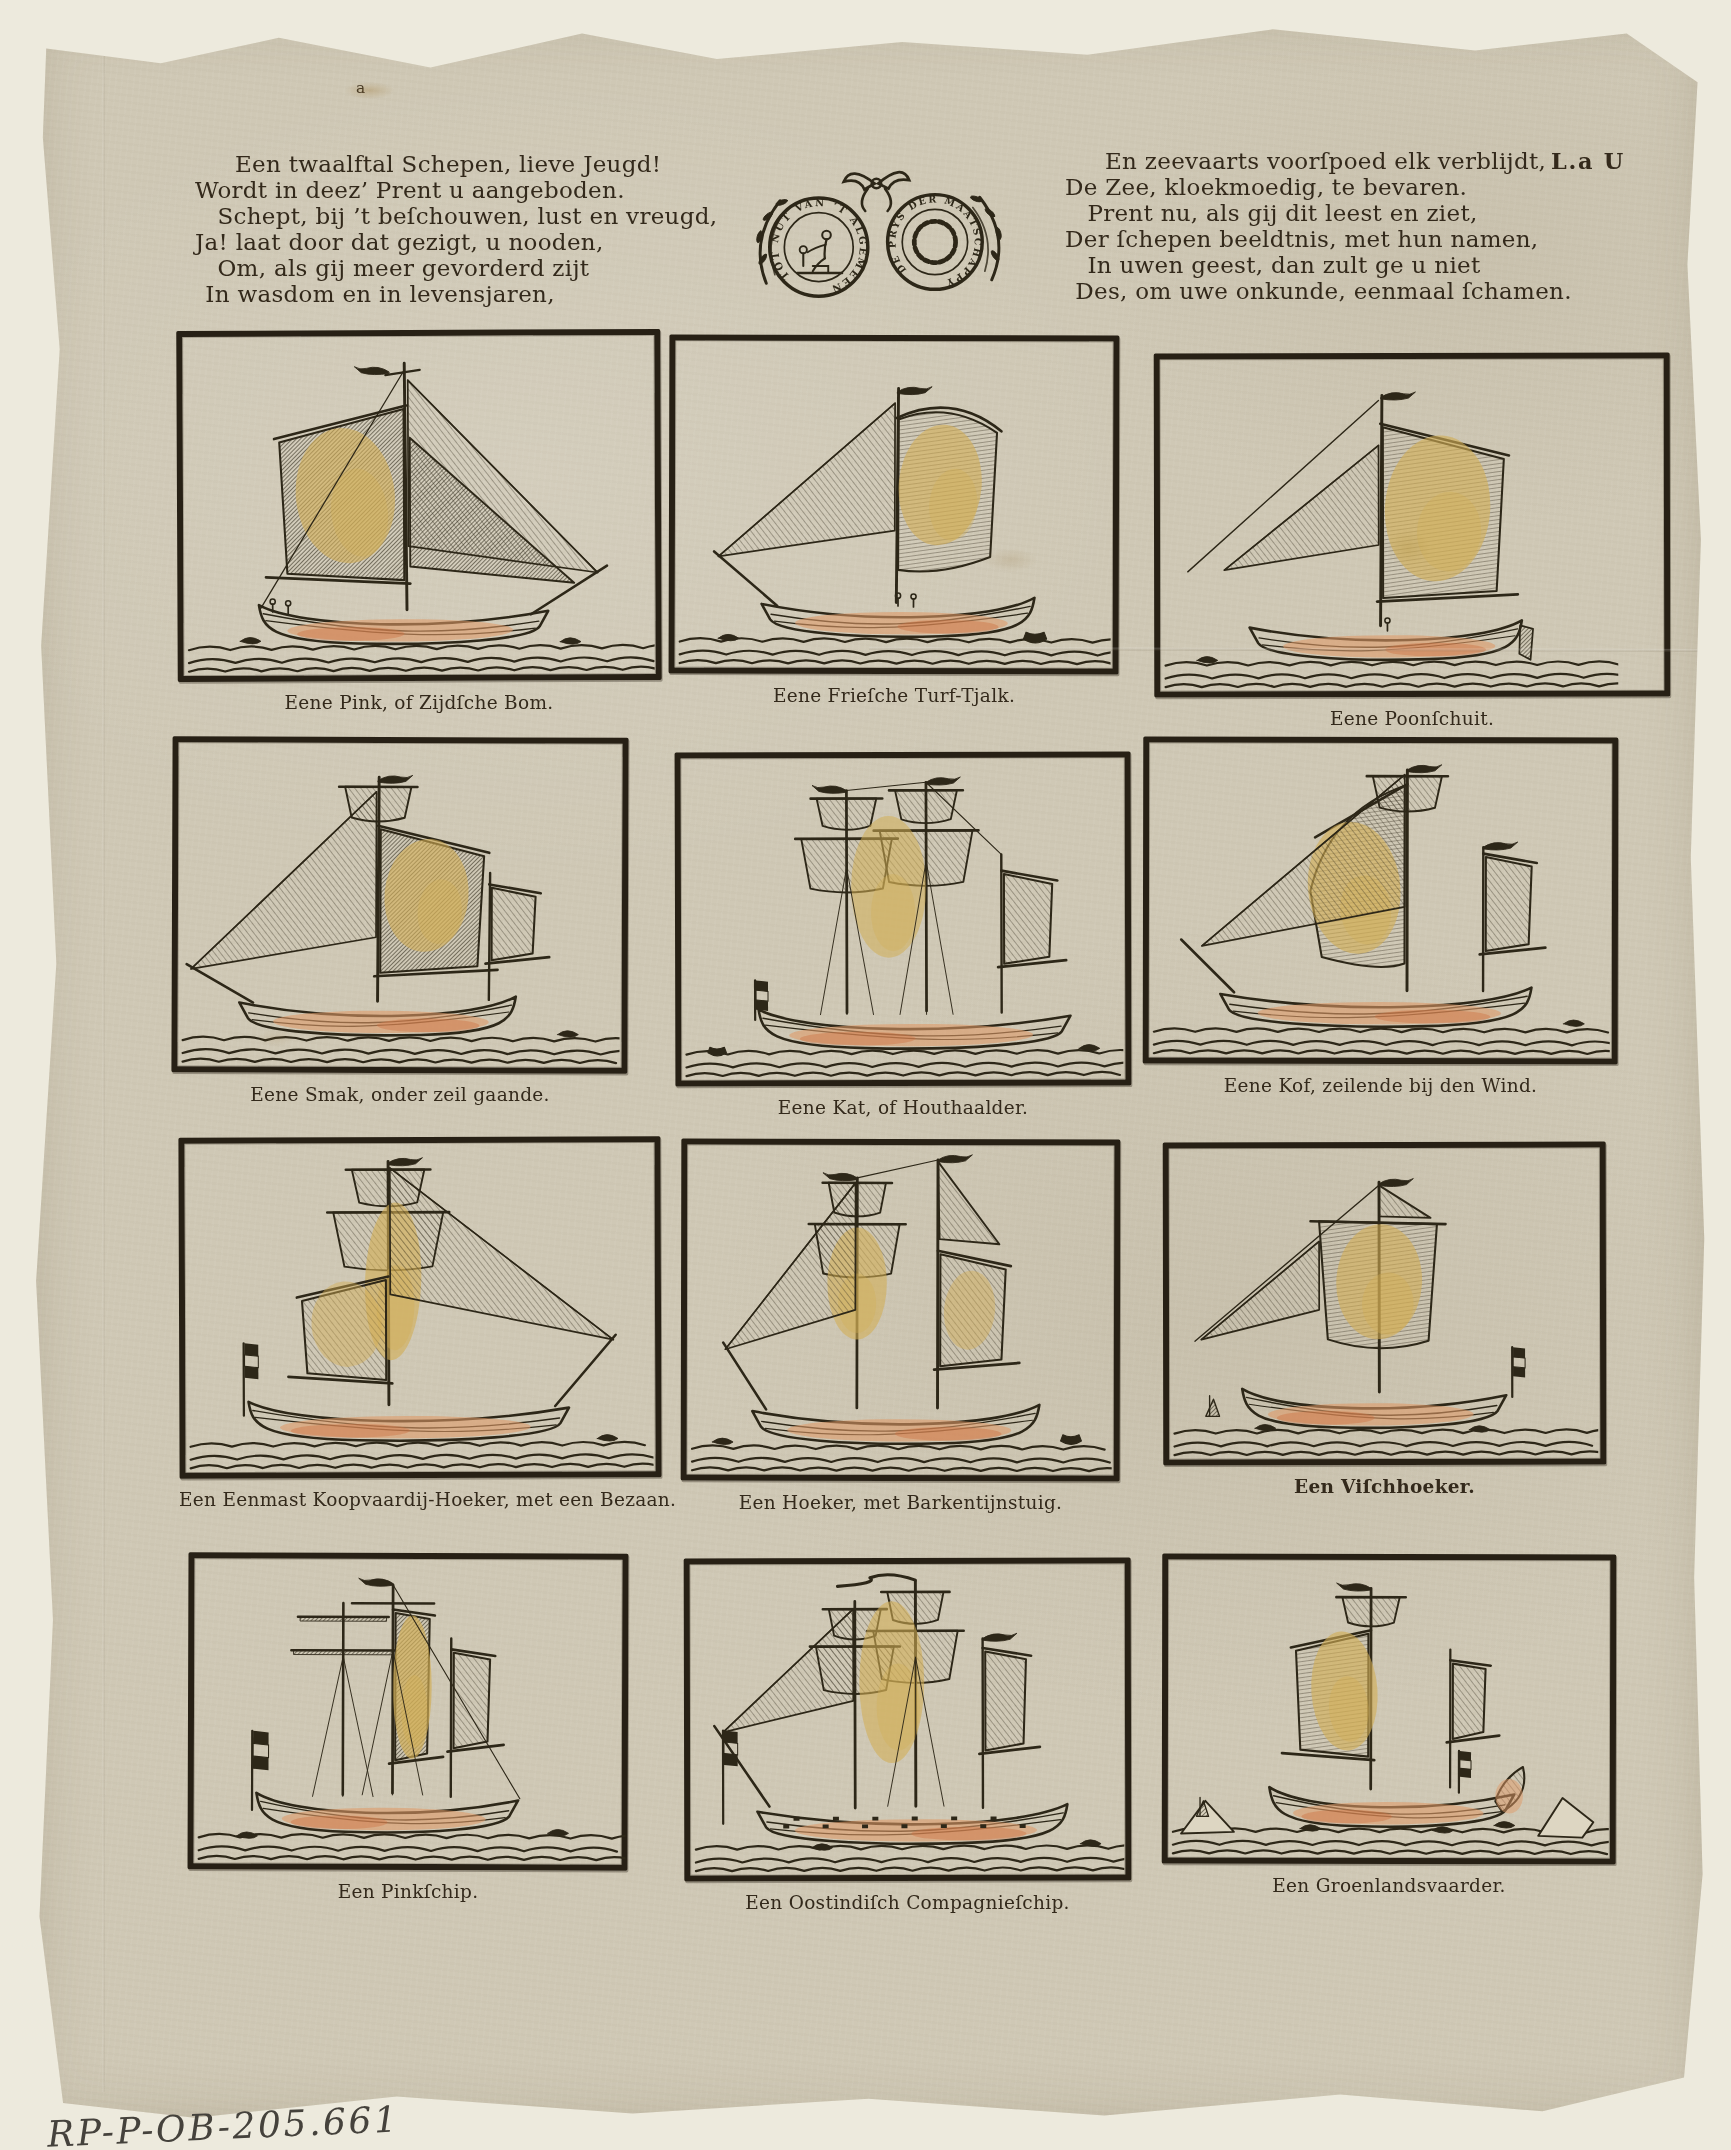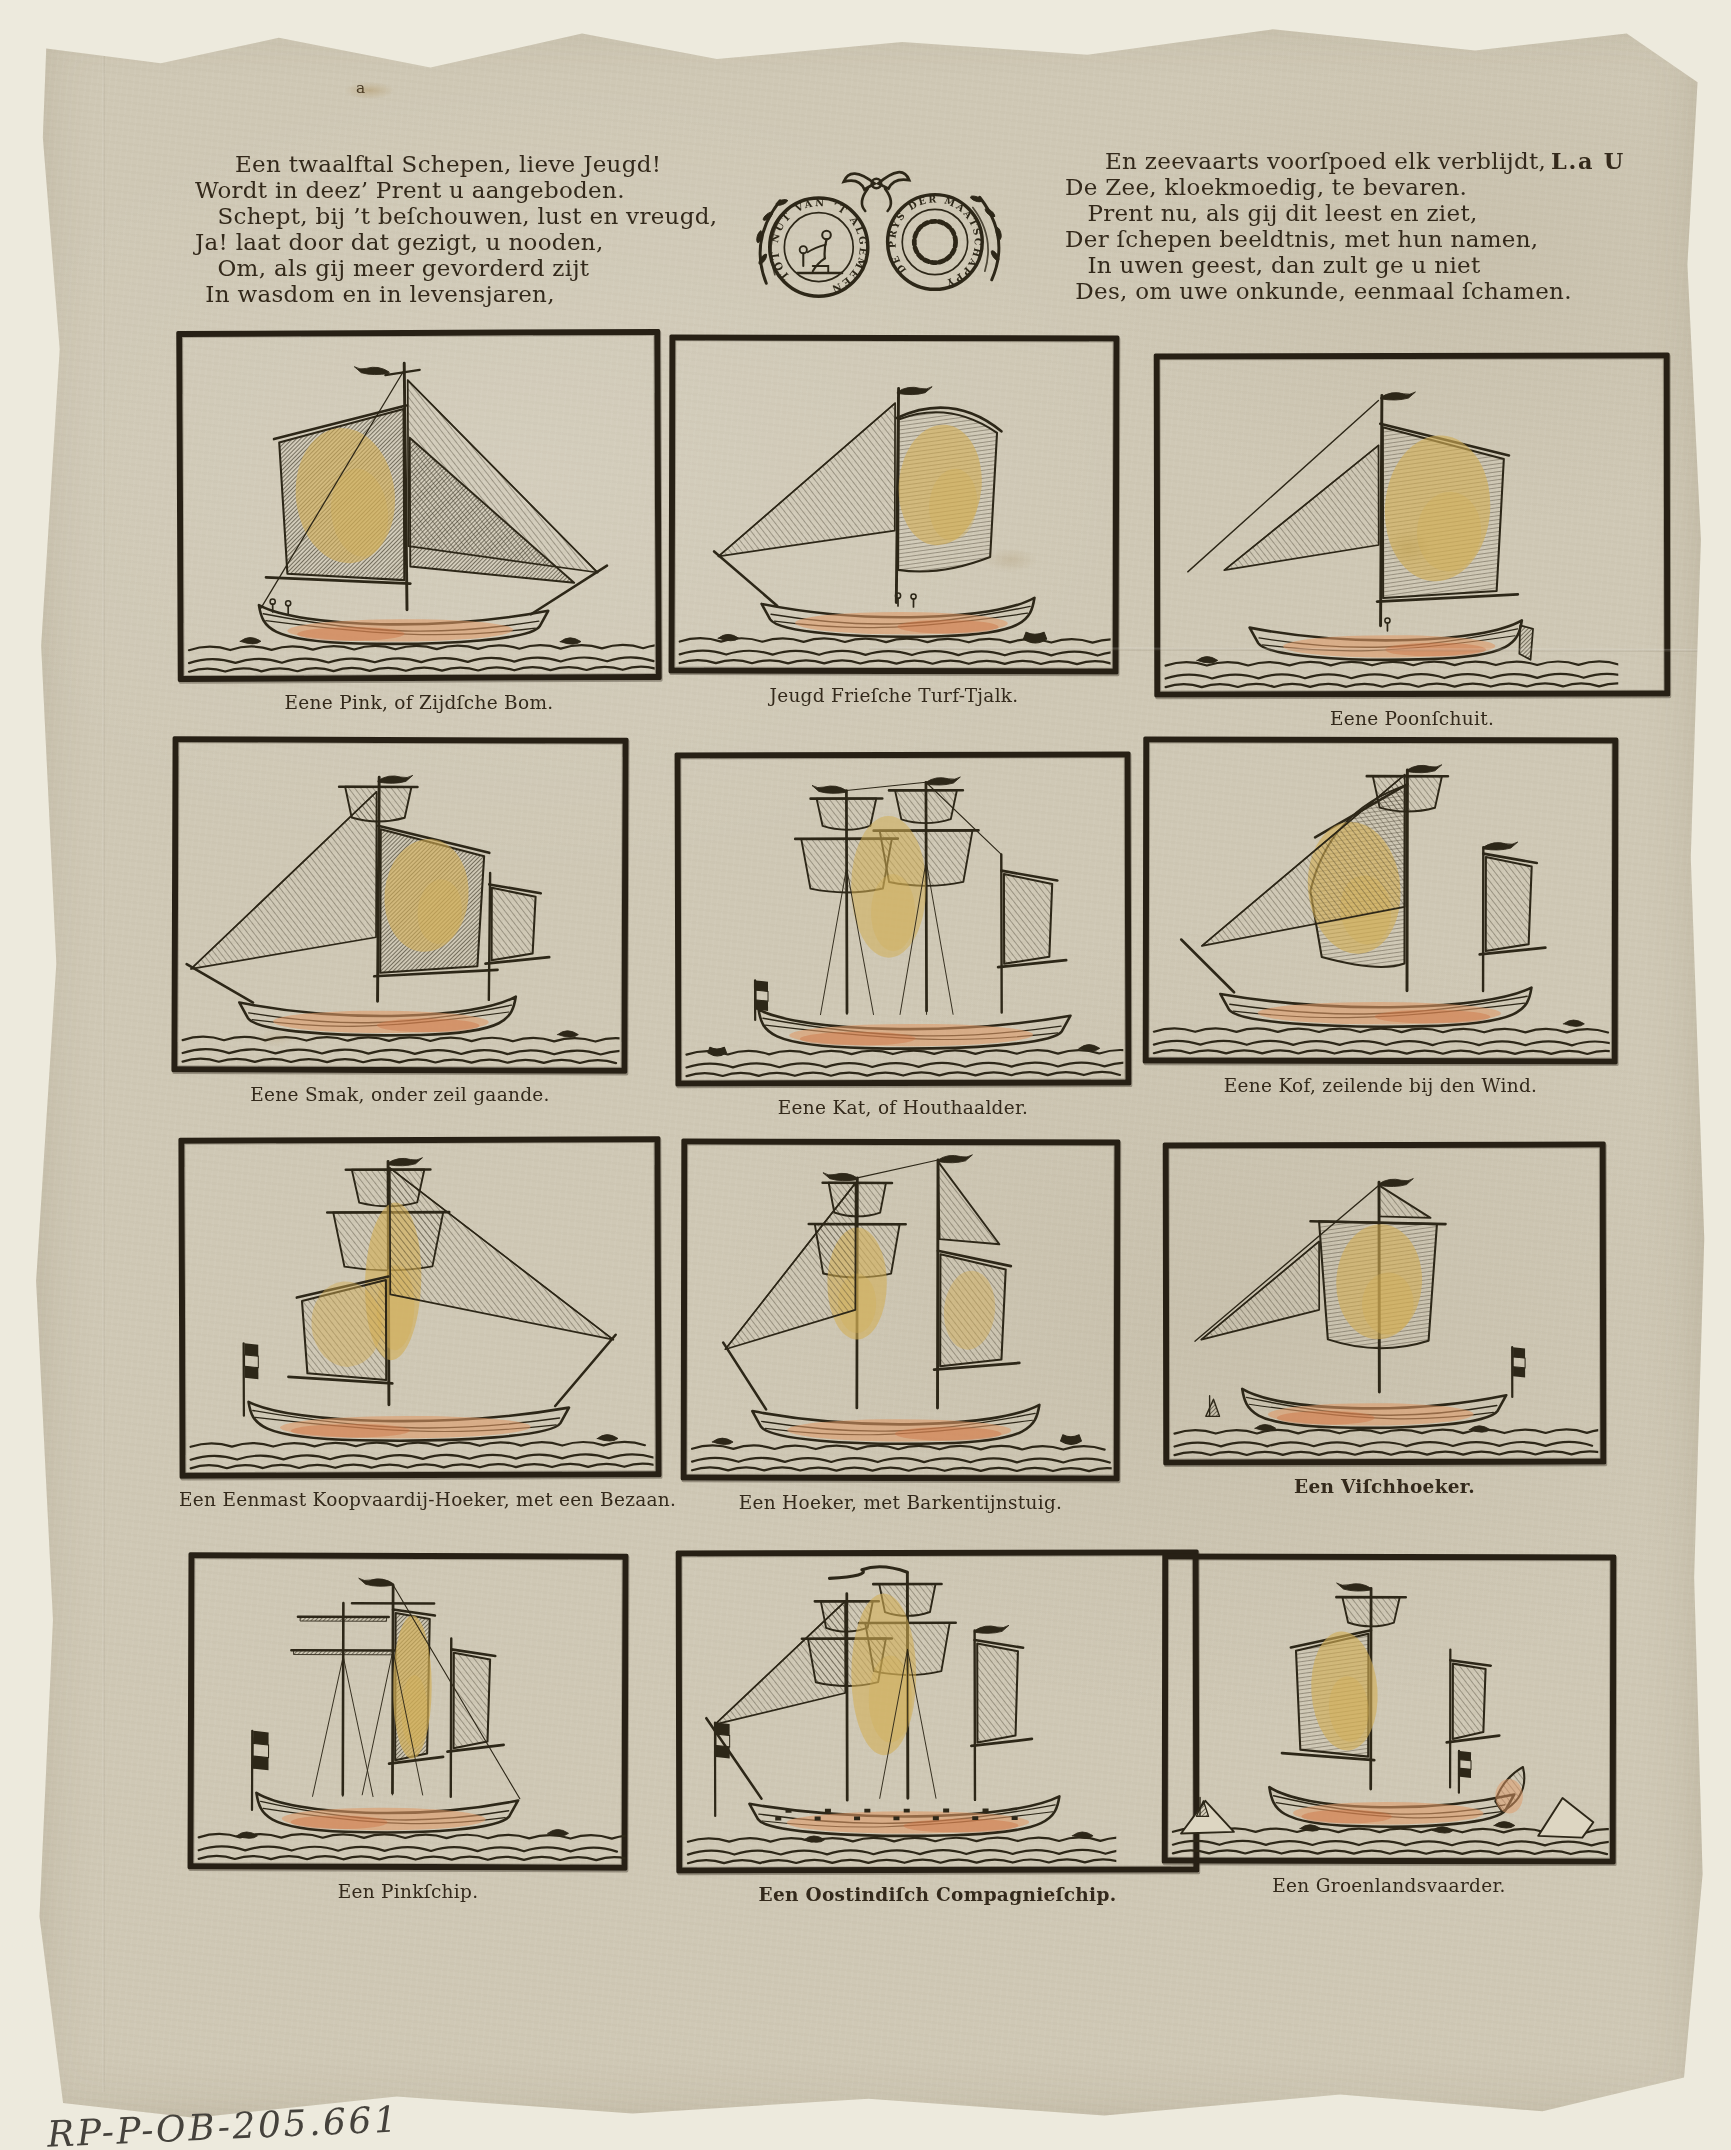--- a/index.html
+++ b/index.html
@@ -202,21 +202,21 @@
               <path d="M 255.64 72.2 L 50.69999999999999 250.8 L 255.64 220.39999999999998 Z" fill="url(#p1l)" stroke="#2d2718" stroke-width="2" stroke-linejoin="round" stroke-linecap="round"></path>
               <line x1="255.64" y1="72.2" x2="50.69999999999999" y2="250.8" stroke="#2d2718" stroke-width="1.4" stroke-linecap="round"></line>
               <line x1="119.005" y1="308" x2="45.629999999999995" y2="245.1" stroke="#2d2718" stroke-width="3" stroke-linecap="round"></line>
               <circle cx="259.64" cy="296" r="3" fill="none" stroke="#2d2718" stroke-width="1.8"></circle>
               <line x1="259.64" y1="299" x2="259.64" y2="308" stroke="#2d2718" stroke-width="2" stroke-linecap="round"></line>
               <circle cx="277.64" cy="297" r="3" fill="none" stroke="#2d2718" stroke-width="1.8"></circle>
               <line x1="277.64" y1="300" x2="277.64" y2="309" stroke="#2d2718" stroke-width="2" stroke-linecap="round"></line>
               <path d="M 405.6 346 q 14 9 27 0 l -3 -8 q -11 5 -21 0 Z" fill="#2d2718" stroke="#2d2718" stroke-width="1.2" stroke-linejoin="round" stroke-linecap="round"></path>
               <path d="M 50.7 346 q 11 -9 24 0 q -7 6 -24 0 Z" fill="#2d2718" stroke="#2d2718" stroke-width="1" stroke-linejoin="round" stroke-linecap="round"></path>
             </svg></div>
-          <figcaption class="cap">Jeugd Frieſche Turf-Tjalk.</figcaption>
+          <figcaption class="cap">Eene Frieſche Turf-Tjalk.</figcaption>
         </figure>
         <figure class="panel-wrap" style="left: 1112px; top: 327px; width: 516px; margin: 16px;">
           <div class="frame" style="height:332px;transform:rotate(-0.1deg)"><svg width="458" height="332" viewBox="0 0 532 386">
               <defs>
 <pattern id="p2d" width="3.4" height="3.4" patternUnits="userSpaceOnUse" patternTransform="rotate(45)">
                   <line x1="0" y1="0" x2="0" y2="3.4" stroke="#2d2718" stroke-width="1.3"></line>
                 </pattern>
 <pattern id="p2l" width="5.6" height="5.6" patternUnits="userSpaceOnUse" patternTransform="rotate(-38)">
                   <line x1="0" y1="0" x2="0" y2="5.6" stroke="#2d2718" stroke-width=".9" opacity=".85"></line>
                 </pattern>
@@ -573,21 +573,21 @@
               <g transform="translate(68.77000000000001,199.95999999999998) skewY(6)">
                 <rect x="0" y="0" width="18" height="14.666666666666666" fill="#2d2718"></rect>
                 <rect x="0" y="14.666666666666666" width="18" height="14.666666666666666" fill="none" stroke="#2d2718" stroke-width="1.2"></rect>
                 <rect x="0" y="29.333333333333332" width="18" height="14.666666666666666" fill="#2d2718"></rect>
               </g>
               <path d="M 411.64 318 q 11 -9 24 0 q -7 6 -24 0 Z" fill="#2d2718" stroke="#2d2718" stroke-width="1" stroke-linejoin="round" stroke-linecap="round"></path>
               <path d="M 50.2 322 q 11 -9 24 0 q -7 6 -24 0 Z" fill="#2d2718" stroke="#2d2718" stroke-width="1" stroke-linejoin="round" stroke-linecap="round"></path>
             </svg></div>
           <figcaption class="cap">Een Pinkſchip.</figcaption>
         </figure>
-        <figure class="panel-wrap" style="left: 650px; top: 1540px; width: 523px; margin: 0px; font-weight: bold;">
+        <figure class="panel-wrap" style="left: 650px; top: 1540px; width: 447px; margin: 8px;">
           <div class="frame" style="height:311px;transform:rotate(-0.12deg)"><svg width="434" height="311" viewBox="0 0 504 362">
               <defs>
 <pattern id="p10d" width="3.4" height="3.4" patternUnits="userSpaceOnUse" patternTransform="rotate(45)">
                   <line x1="0" y1="0" x2="0" y2="3.4" stroke="#2d2718" stroke-width="1.3"></line>
                 </pattern>
 <pattern id="p10l" width="5.6" height="5.6" patternUnits="userSpaceOnUse" patternTransform="rotate(-38)">
                   <line x1="0" y1="0" x2="0" y2="5.6" stroke="#2d2718" stroke-width=".9" opacity=".85"></line>
                 </pattern>
 <pattern id="p10v" width="4.6" height="4.6" patternUnits="userSpaceOnUse" patternTransform="rotate(82)">
                   <line x1="0" y1="0" x2="0" y2="4.6" stroke="#2d2718" stroke-width=".9" opacity=".9"></line>

